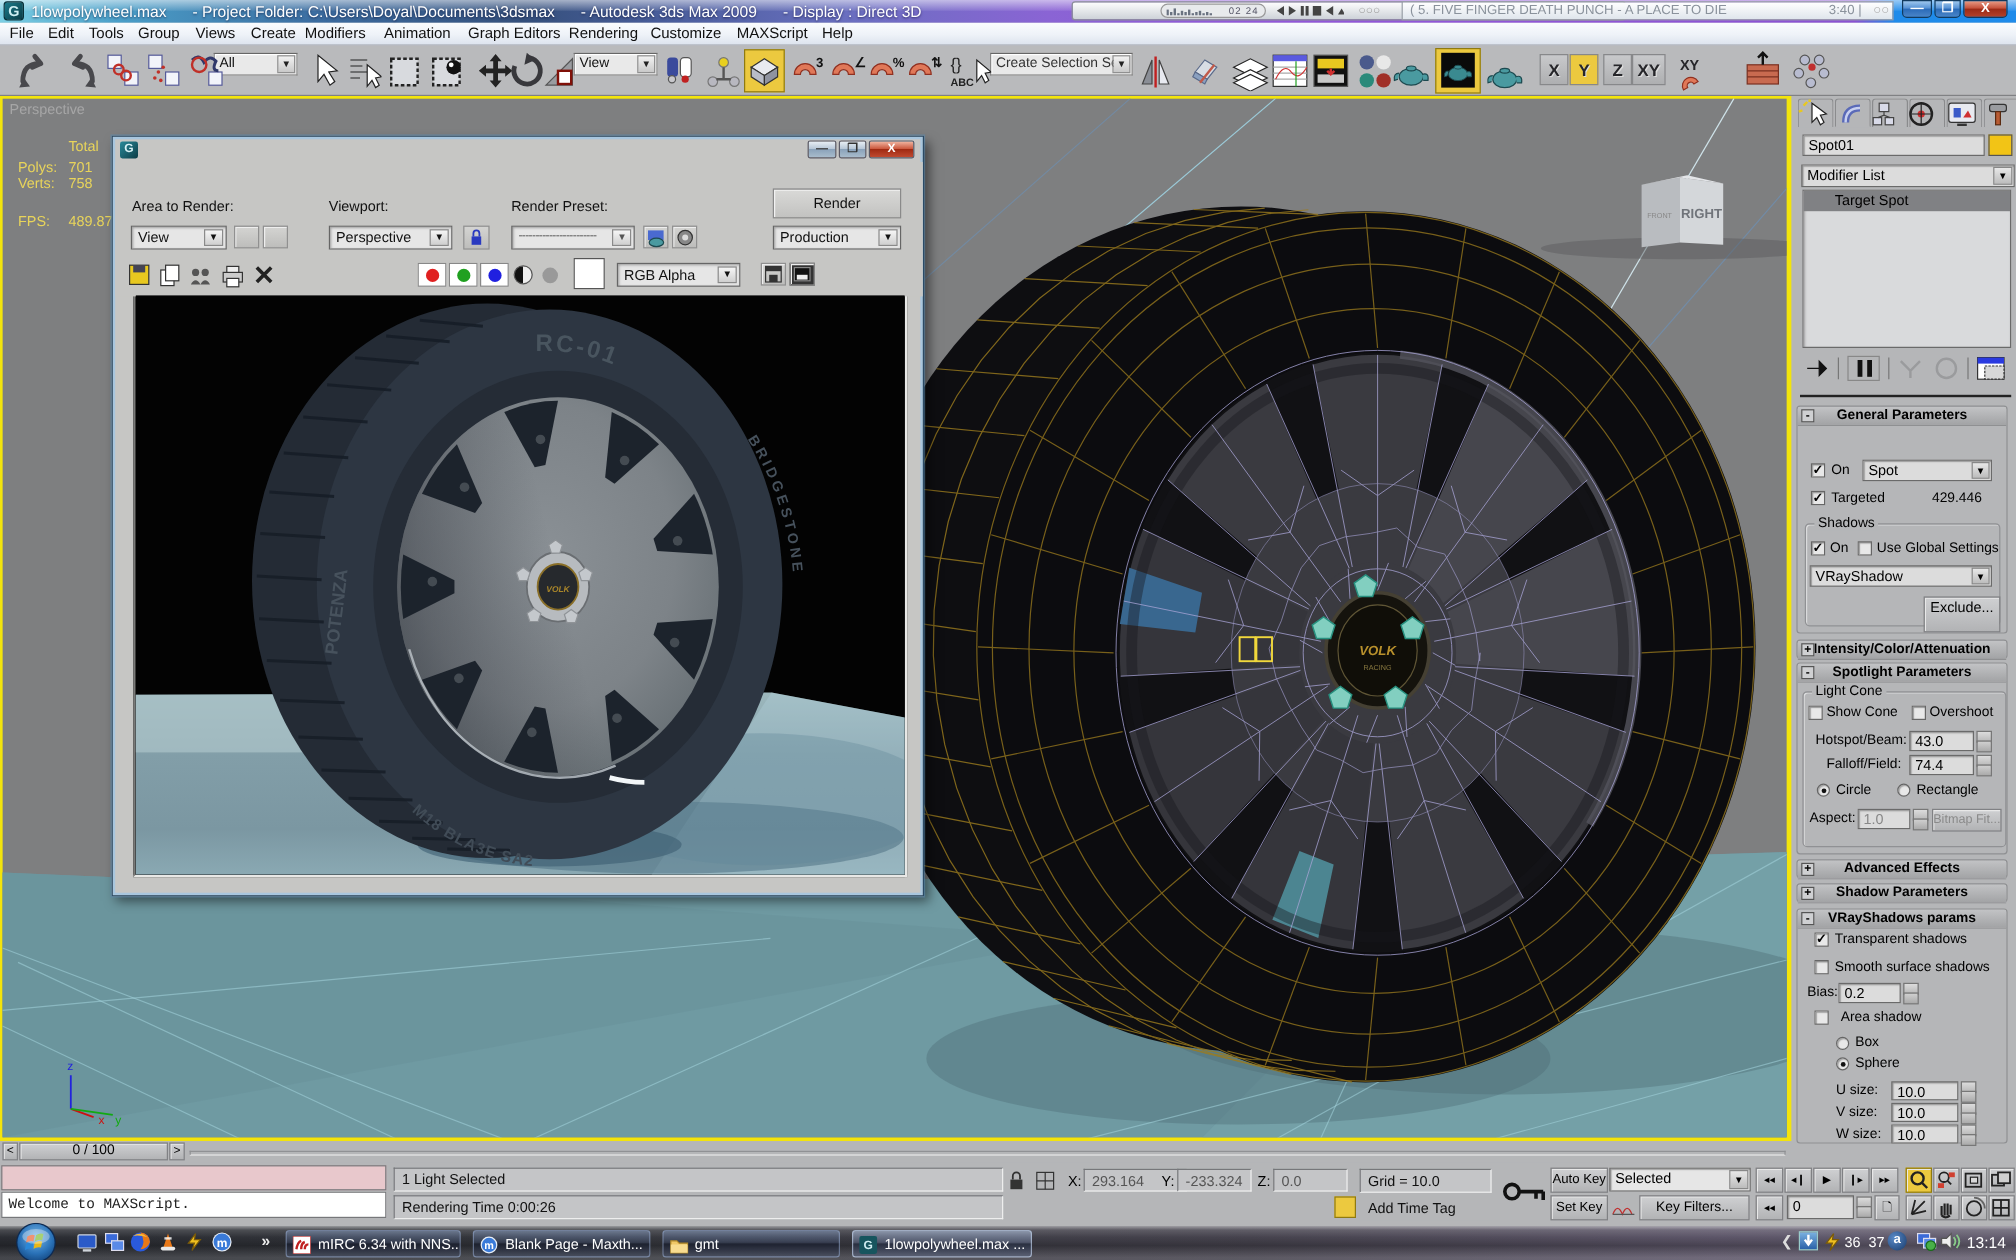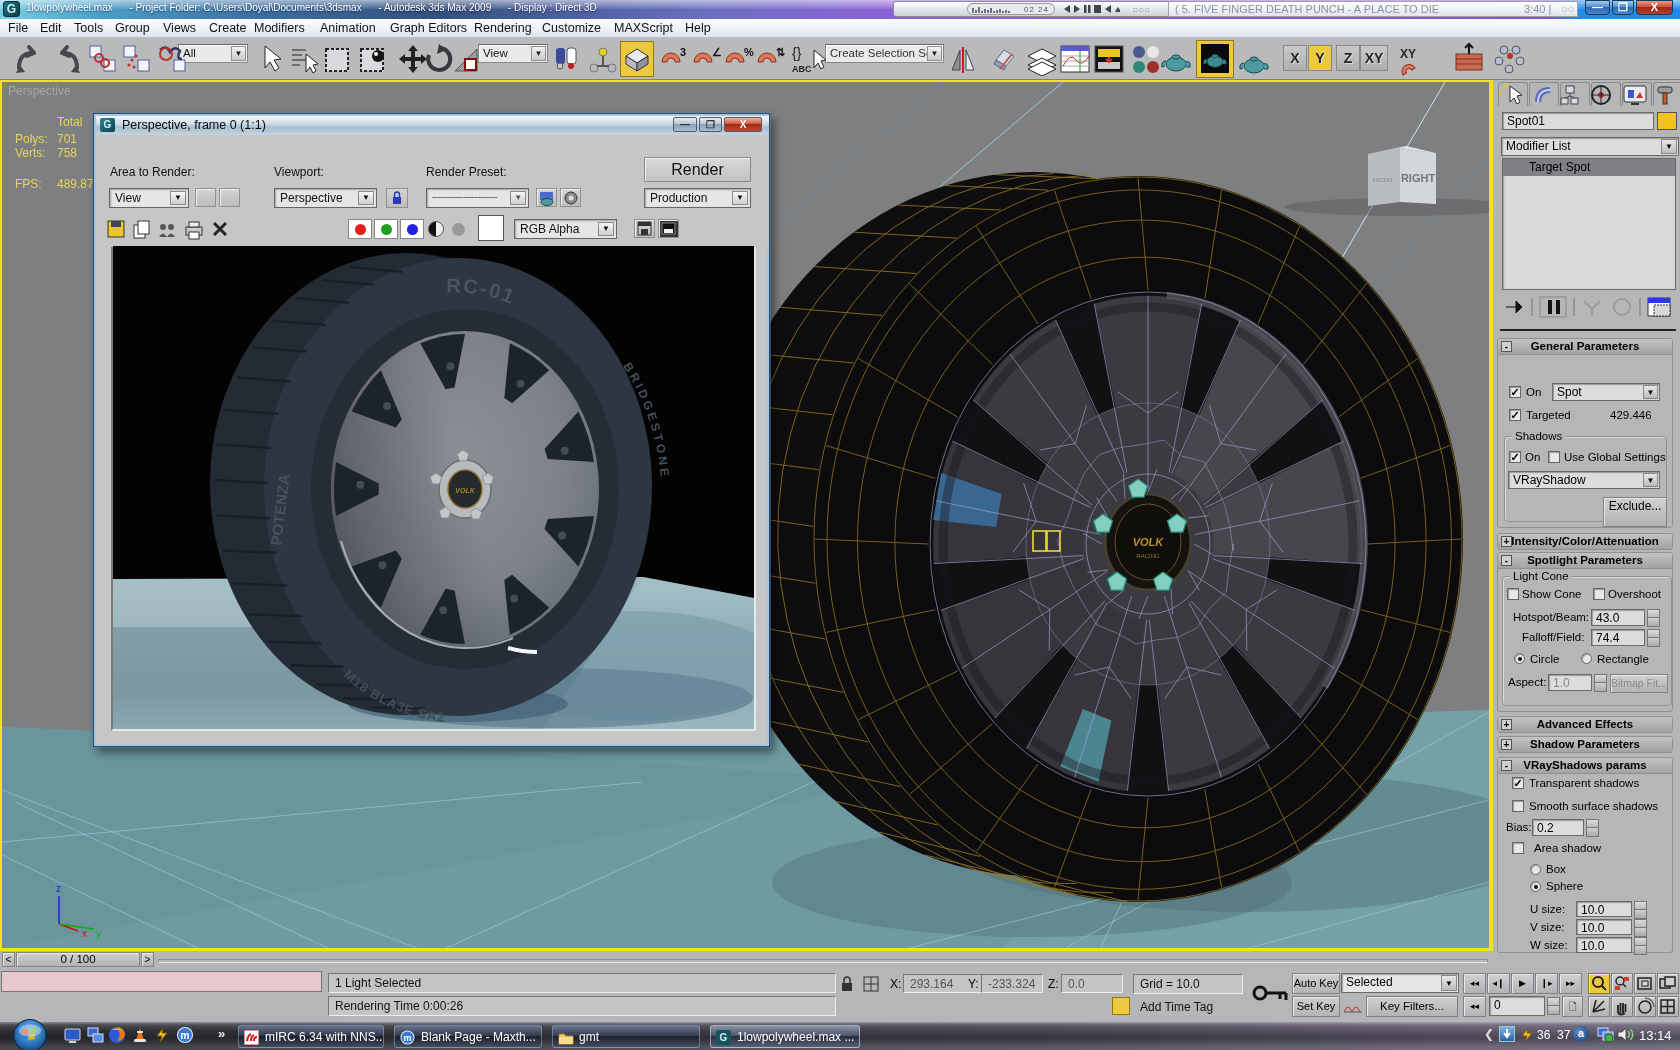--- a/index.html
+++ b/index.html
@@ -1,21 +1,21 @@
 <!DOCTYPE html>
 <html><head><meta charset="utf-8"><title>max</title><style>
 *{margin:0;padding:0;box-sizing:border-box}
 html,body{width:1680px;height:1050px;overflow:hidden;font-family:"Liberation Sans",sans-serif}
 .abs{position:absolute}
 #root{position:relative;width:1680px;height:1050px;background:#b5b6b8}
 
 #title{left:0;top:0;width:1680px;height:19px;
  background:linear-gradient(90deg,#7ccfe4 0%,#4a9ec8 6%,#3c6ca0 16%,#35507c 26%,#4a5e9c 33%,#6a6fc0 42%,#8a64d4 52%,#9257da 62%,#8f55d6 80%,#8a52d2 92%,#1f8bea 94%,#1f8bea 100%)}
 #title:after{content:"";position:absolute;left:0;top:0;width:100%;height:9px;background:linear-gradient(180deg,rgba(255,255,255,.55),rgba(255,255,255,.08))}
-#ttext{left:26px;top:2px;font-size:10px;color:#fff;text-shadow:0 1px 2px rgba(0,0,40,.6);white-space:nowrap;z-index:3}
+#ttext{left:26px;top:2px;font-size:13px;color:#fff;text-shadow:0 1px 2px rgba(0,0,40,.6);white-space:nowrap;z-index:3}
 #ticon{left:3px;top:1px;width:17px;height:16px;background:linear-gradient(135deg,#1a7a8a,#0c3c46);border:1px solid #083038;border-radius:3px;z-index:3;color:#cfeef2;font-size:12px;font-weight:bold;text-align:center;line-height:15px}
 
 #player{left:893px;top:1px;width:462px;height:16px;background:linear-gradient(180deg,#fdfdfd,#cdd2d8);border:1px solid #8a8f96;border-radius:3px;z-index:4}
 #song{left:1168px;top:1px;width:410px;height:16px;background:linear-gradient(180deg,#ffffff,#dfe5ec);border:1px solid #9aa0a8;z-index:5;font-size:11px;color:#8a929c;line-height:15px;padding-left:6px;white-space:nowrap;overflow:hidden}
 .wbtn{top:0;height:15px;z-index:6;border:1px solid #123a5e;border-radius:0 0 4px 4px;color:#fff;text-align:center;font-size:11px;font-weight:bold;line-height:13px}
 
 #menubar{left:0;top:19px;width:1680px;height:19px;background:linear-gradient(180deg,#fafcfe 0%,#eef2f8 55%,#dde4ee 100%);border-bottom:1px solid #b8bfca;z-index:2}
 .mi{position:absolute;top:21px;z-index:3;font-size:12.5px;color:#101010}
 
 #toolbar{left:0;top:38px;width:1680px;height:42px;background:#b9babc;border-bottom:1px solid #808184;z-index:2}
@@ -28,21 +28,21 @@
 #rwin{left:93px;top:113px;width:677px;height:634px;z-index:10;
  background:#c6c6c4;border:1px solid #2a4a66;outline:1px solid rgba(90,140,180,.5);
  box-shadow:inset 0 0 0 2px #a8c6de, 4px 5px 9px rgba(0,0,0,.5)}
 #rtitle{left:2px;top:2px;z-index:11;width:673px;height:19px;background:linear-gradient(180deg,#f4f8fb 0%,#cfdde9 40%,#a9bfd0 60%,#c4d4e0 100%);font-size:12.5px;color:#0a0a0a;padding:2px 0 0 26px}
 #rticon{left:6px;top:4px;z-index:12;width:15px;height:14px;background:linear-gradient(135deg,#2a8a9a,#0c3c46);border-radius:2px;color:#d8f2f6;font-size:10px;font-weight:bold;text-align:center;line-height:14px}
 .rwb{top:3px;height:15px;z-index:12;border:1px solid #5a5a66;border-radius:2px;color:#fff;text-align:center;font-size:10px;font-weight:bold;line-height:13px}
 #rtools{left:2px;top:21px;z-index:11;width:673px;height:112px;background:#c6c6c4}
 .rlabel{position:absolute;z-index:11;font-size:12px;color:#111}
 .rcombo{position:absolute;z-index:11;height:20px;background:#e6e6e6;border:1px solid #666;box-shadow:inset 1px 1px 2px rgba(0,0,0,.3);font-size:12px;color:#111;padding:2px 0 0 5px}
 .rcombo .dd{position:absolute;right:2px;top:2px;width:16px;height:14px;background:linear-gradient(180deg,#f6f6f6,#cfcfcf);border:1px solid #8a8a8a;text-align:center;line-height:12px;font-size:8px}
-.rbtn{position:absolute;z-index:11;background:linear-gradient(180deg,#d9d9d7,#c2c2c0);border:1px solid #8a8a8a;box-shadow:inset 1px 1px 0 #f2f2f2;font-size:16px;color:#111;text-align:center}
+.rbtn{position:absolute;z-index:11;background:linear-gradient(180deg,#d9d9d7,#c2c2c0);border:1px solid #8a8a8a;box-shadow:inset 1px 1px 0 #f2f2f2;font-size:12px;color:#111;text-align:center}
 .ricon{position:absolute;z-index:11;width:21px;height:19px;background:linear-gradient(180deg,#d4d4d2,#bdbdbb);border:1px solid #909090;box-shadow:inset 1px 1px 0 #eee}
 
 #cpanel{left:1493px;top:80px;width:187px;height:872px;background:#b5b6b8;z-index:2}
 .tab{position:absolute;z-index:3;top:2px;width:30px;height:24px;background:#b5b6b8;border:1px solid #8a8b8d;border-bottom:none;border-radius:3px 3px 0 0}
 .cfield{position:absolute;z-index:3;background:#dcdcdc;border:1px solid #6a6a6a;box-shadow:inset 1px 1px 1px rgba(0,0,0,.3);font-size:12px;color:#000;padding:1px 0 0 4px}
 .rollout{position:absolute;left:4px;width:176px;background:#b5b6b8;border:1px solid #8f9092;border-radius:3px}
 .rhead{height:16px;background:linear-gradient(180deg,#c2c3c5,#a2a3a5);border-bottom:1px solid #8f9092;font-size:11.5px;font-weight:bold;color:#000;text-align:center;line-height:15px;border-radius:2px 2px 0 0}
 .rhead .pm{position:absolute;left:3px;top:2px;width:11px;height:11px;border:1px solid #555;background:#cfd0d2;font-size:10px;line-height:9px;text-align:center;font-weight:bold}
 .group{position:absolute;z-index:4;border:1px solid #909194;border-radius:4px;box-shadow:inset 1px 1px 0 rgba(255,255,255,.5)}
 .glabel{position:absolute;top:-7px;left:7px;background:#b5b6b8;font-size:11.5px;padding:0 3px;color:#000}
@@ -634,20 +634,21 @@
     <div class="clabel abs" style="left:1530px;top:939px;z-index:5">W size:</div>
     <div class="abs cfield" style="left:1576px;top:937px;width:56px;height:16px;z-index:5">10.0</div>
     <div class="abs spin" style="left:1634px;top:937px;z-index:5"></div>
     <div class="abs" id="timerow"></div>
     <div class="abs" style="left:158px;top:959px;width:1330px;height:4px;border:1px solid #909194;border-bottom-color:#e8e8e8;z-index:3"></div>
     <div class="abs sbtn" style="left:2px;top:952px;width:13px;height:15px;line-height:13px;font-size:10px">&lt;</div>
     <div class="abs sbtn" style="left:16px;top:952px;width:124px;height:15px;line-height:13px">0 / 100</div>
     <div class="abs sbtn" style="left:141px;top:952px;width:13px;height:15px;line-height:13px;font-size:10px">&gt;</div>
     <div class="abs" id="statusbar"></div>
     <div class="abs" style="left:1px;top:971px;width:321px;height:21px;background:#e8c8cc;border:1px solid #76777a;z-index:3"></div>
+    <div class="abs" style="left:1px;top:993px;width:321px;height:22px;background:#fff;border:1px solid #76777a;z-index:3;font-family:'Liberation Mono',monospace;font-size:12px;color:#222;padding:3px 0 0 5px">Welcome to MAXScript.</div>
     <div class="abs sfield" style="left:328px;top:973px;width:508px;height:20px">1 Light Selected</div>
     <div class="abs sfield" style="left:328px;top:996px;width:508px;height:20px">Rendering Time  0:00:26</div>
     <svg class="abs" style="left:840px;top:975px;z-index:3" width="44" height="18">
       <rect x="2" y="8" width="10" height="8" fill="#333"></rect>
       <path d="M4,8 v-3 a3,3 0 0,1 6,0 v3" fill="none" stroke="#333" stroke-width="1.5"></path>
       <rect x="24" y="2" width="14" height="14" fill="none" stroke="#333"></rect>
       <path d="M31,2 v14 M24,9 h14" stroke="#333"></path>
     </svg>
     <div class="clabel abs" style="left:890px;top:977px;z-index:3;font-size:12px">X:</div>
     <div class="abs sfield" style="left:903px;top:974px;width:86px;height:19px;color:#555">293.164</div>
@@ -707,21 +708,20 @@
       </svg></div>
     <div class="abs sbtn" style="left:1634px;top:996px;width:22px;height:21px"><svg width="20" height="19">
         <circle cx="10" cy="10" r="6" fill="none" stroke="#222" stroke-width="1.5"></circle>
         <path d="M10,1 a9,9 0 0,1 9,9" fill="none" stroke="#666" stroke-width="1.5"></path>
       </svg></div>
     <div class="abs sbtn" style="left:1657px;top:996px;width:22px;height:21px"><svg width="20" height="19">
         <rect x="3" y="3" width="13" height="13" fill="none" stroke="#222" stroke-width="1.5"></rect>
         <path d="M3,9.5 h13 M9.5,3 v13" stroke="#222" stroke-width="1.5"></path>
       </svg></div>
     <div class="abs" id="rwin">
-      <div class="abs" id="rtitle">Perspective, frame 0 (1:1)</div>
       <div class="abs" id="rticon">G</div>
       <div class="abs rwb" style="right:72px;width:24px;background:linear-gradient(180deg,#e8eef4 0%,#b8c8d8 45%,#8aa2ba 50%,#a8bccc 100%);color:#333">—</div>
       <div class="abs rwb" style="right:47px;width:23px;background:linear-gradient(180deg,#e8eef4 0%,#b8c8d8 45%,#8aa2ba 50%,#a8bccc 100%);color:#333">❐</div>
       <div class="abs rwb" style="right:7px;width:38px;background:linear-gradient(180deg,#f0b4a0 0%,#cc5a40 45%,#a02a12 50%,#c04a30 100%)">X</div>
       <div class="abs" id="rtools">
         <div class="rlabel" style="left:14px;top:30px">Area to Render:</div>
         <div class="rlabel" style="left:178px;top:30px">Viewport:</div>
         <div class="rlabel" style="left:330px;top:30px">Render Preset:</div>
         <div class="rbtn" style="left:548px;top:22px;width:107px;height:25px;line-height:23px">Render</div>
         <div class="rcombo" style="left:13px;top:53px;width:80px">View<span class="dd">▼</span></div>

